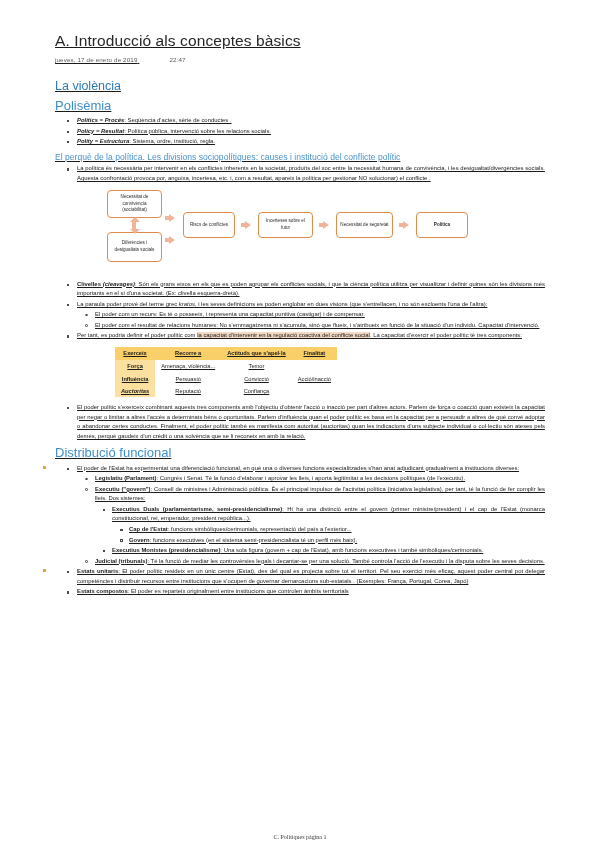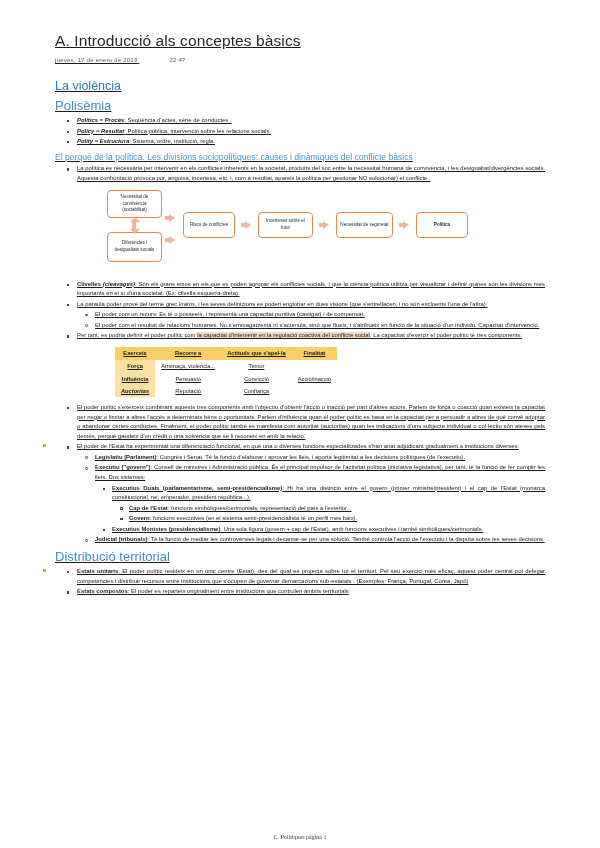--- a/index.html
+++ b/index.html
@@ -261,21 +261,21 @@
 
     <div class="h1">La violència</div>
 
     <div class="h2">Polisèmia</div>
     <ul>
       <li class="lvl1"><span class="bi">Politics = Procés</span><span>: Seqüència d'actes, sèrie de conductes .</span></li>
       <li class="lvl1"><span class="bi">Policy = Resultat</span><span>: Política pública, intervenció sobre les relacions socials.</span></li>
       <li class="lvl1"><span class="bi">Polity = Estructura</span><span>: Sistema, ordre, institució, regla.</span></li>
     </ul>
 
-    <div class="h2 wide">El perquè de la política. Les divisions sociopolítiques: causes i dinàmiques del conflicte bàsics</div>
+    <div class="h2 wide">El perquè de la política. Les divisions sociopolítiques: causes i institució del conflicte polític</div>
     <ul>
       <li class="lvl1"><span>La política és necessària per intervenir en els conflictes inherents en la societat, produïts del xoc entre la necessitat humana de convivència, i les desigualtat/divergències socials. Aquesta confrontació provoca por, angoixa, incertesa, etc. i, com a resultat, apareix la política per gestionar </span><span class="u">NO</span><span> solucionar) el conflicte .</span></li>
     </ul>
 
     <div class="diagram">
       <div class="dbox" style="left:52px; top:2px; width:55px; height:28px;">Necessitat de convivència (sociabilitat)</div>
       <div class="dbox" style="left:52px; top:44px; width:55px; height:30px;">Diferències i desigualtats socials</div>
 
       <div class="vstem" style="left:77px; top:33px; height:10px;"></div>
       <div class="arrow-up" style="left:74.5px; top:29px;"></div>
@@ -344,32 +344,32 @@
           <td></td>
         </tr>
       </tbody>
     </table>
 
     <ul>
       <li class="lvl1">El poder polític s'exerceix combinant aquests tres components amb l'objectiu d'obtenir l'acció o inacció per part d'altres actors. Parlem de força o coacció quan existeix la capacitat per negar o limitar a altres l'accés a determinats béns o oportunitats. Parlem d'influència quan el poder polític es basa en la capacitat per a persuadir a altres de què convé adoptar o abandonar certes conductes. Finalment, el poder polític també es manifesta com autoritat (auctoritas) quan les indicacions d'uns subjecte individual o col·lectiu són ateses pels demés, perquè gaudeix d'un crèdit o una solvència que se li reconeix en amb la relació.</li>
     </ul>
 
 
+    <div class="h2">Distribució funcional</div>
     <ul>
       <li class="lvl1 orange-marker">El poder de l'Estat ha experimentat una diferenciació funcional, en què una o diverses funcions especialitzades s'han anat adjudicant gradualment a institucions diverses:</li>
       <li class="lvl2"><span class="b">Legislatiu (Parlament)</span><span>: Congrés i Senat. Té la funció d'elaborar i aprovar les lleis, i aporta legitimitat a les decisions polítiques (de l'executiu).</span></li>
       <li class="lvl2"><span class="b">Executiu ("govern")</span><span>: Consell de ministres i Administració pública. És el principal impulsor de l'activitat política (iniciativa legislativa), per tant, té la funció de fer complir les lleis. Dos sistemes:</span></li>
       <li class="lvl3"><span class="b">Executius Duals (parlamentarisme, semi-presidencialisme)</span><span>: Hi ha una distinció entre el govern (primer ministre/president) i el cap de l'Estat (monarca constitucional, rei, emperador, president república...).</span></li>
       <li class="lvl4"><span class="b">Cap de l'Estat</span><span>: funcions simbòliques/cerimonials, representació del país a l'exterior...</span></li>
       <li class="lvl4"><span class="b">Govern</span><span>: funcions executives (en el sistema semi-presidencialista té un perfil més baix).</span></li>
       <li class="lvl3"><span class="b">Executius Monistes (presidencialisme)</span><span>: Una sola figura (govern + cap de l'Estat), amb funcions executives i també simbòliques/cerimonials.</span></li>
       <li class="lvl2"><span class="b">Judicial (tribunals)</span><span>: Té la funció de mediar les controvèrsies legals i decantar-se per una solució. També controla l'acció de l'executiu i la disputa sobre les seves decisions.</span></li>
     </ul>
 
-    <div class="h2">Distribució territorial</div>
     <ul>
       <li class="lvl1 orange-marker"><span class="b">Estats unitaris</span><span>: El poder polític resideix en un únic centre (Estat), des del qual es projecta sobre tot el territori. Pel seu exercici més eficaç, aquest poder central pot delegar competències i distribuir recursos entre institucions que s'ocupen de governar demarcacions sub-estatals . (Exemples: França, Portugal, Corea, Japó)</span></li>
       <li class="lvl1"><span class="b">Estats compostos</span><span>: El poder es reparteix originalment entre institucions que controlen àmbits territorials</span></li>
     </ul>
 
   </div>
 
   <div class="footer">C. Polítiques página 1</div>
 </div>
 

